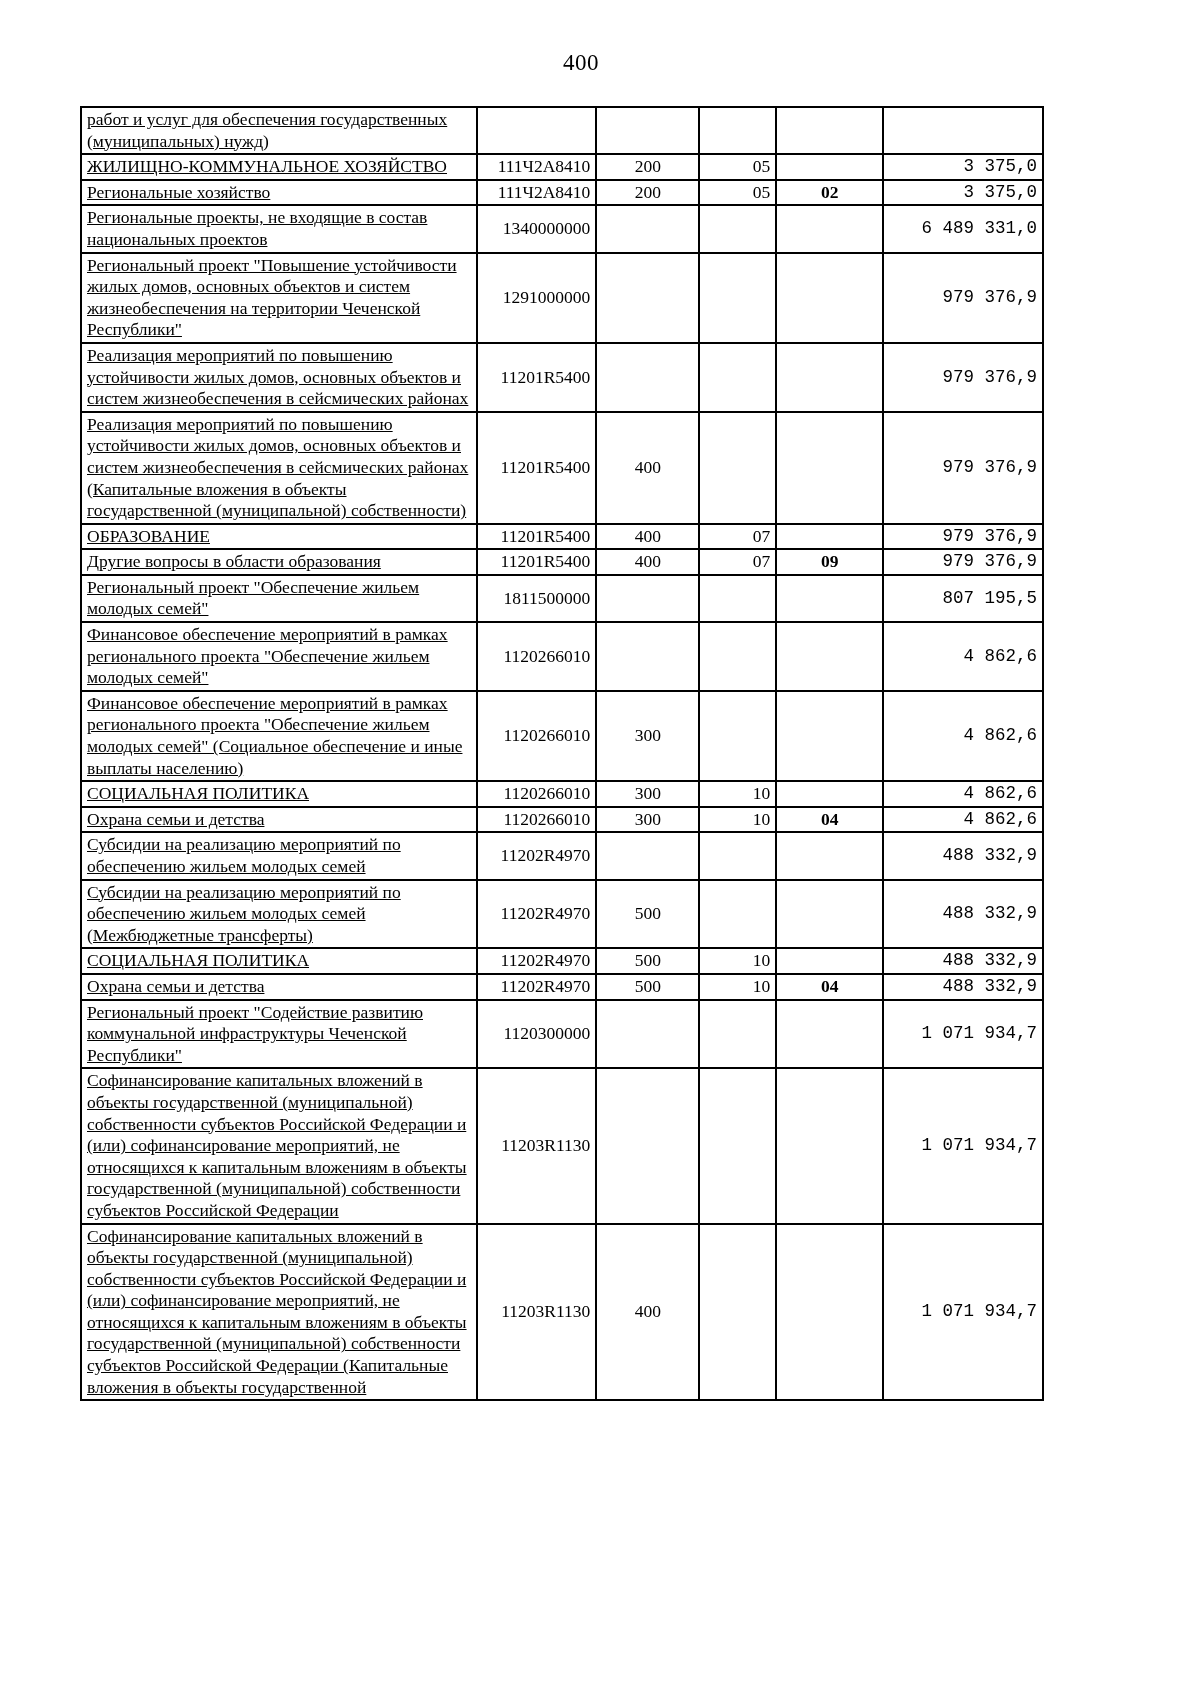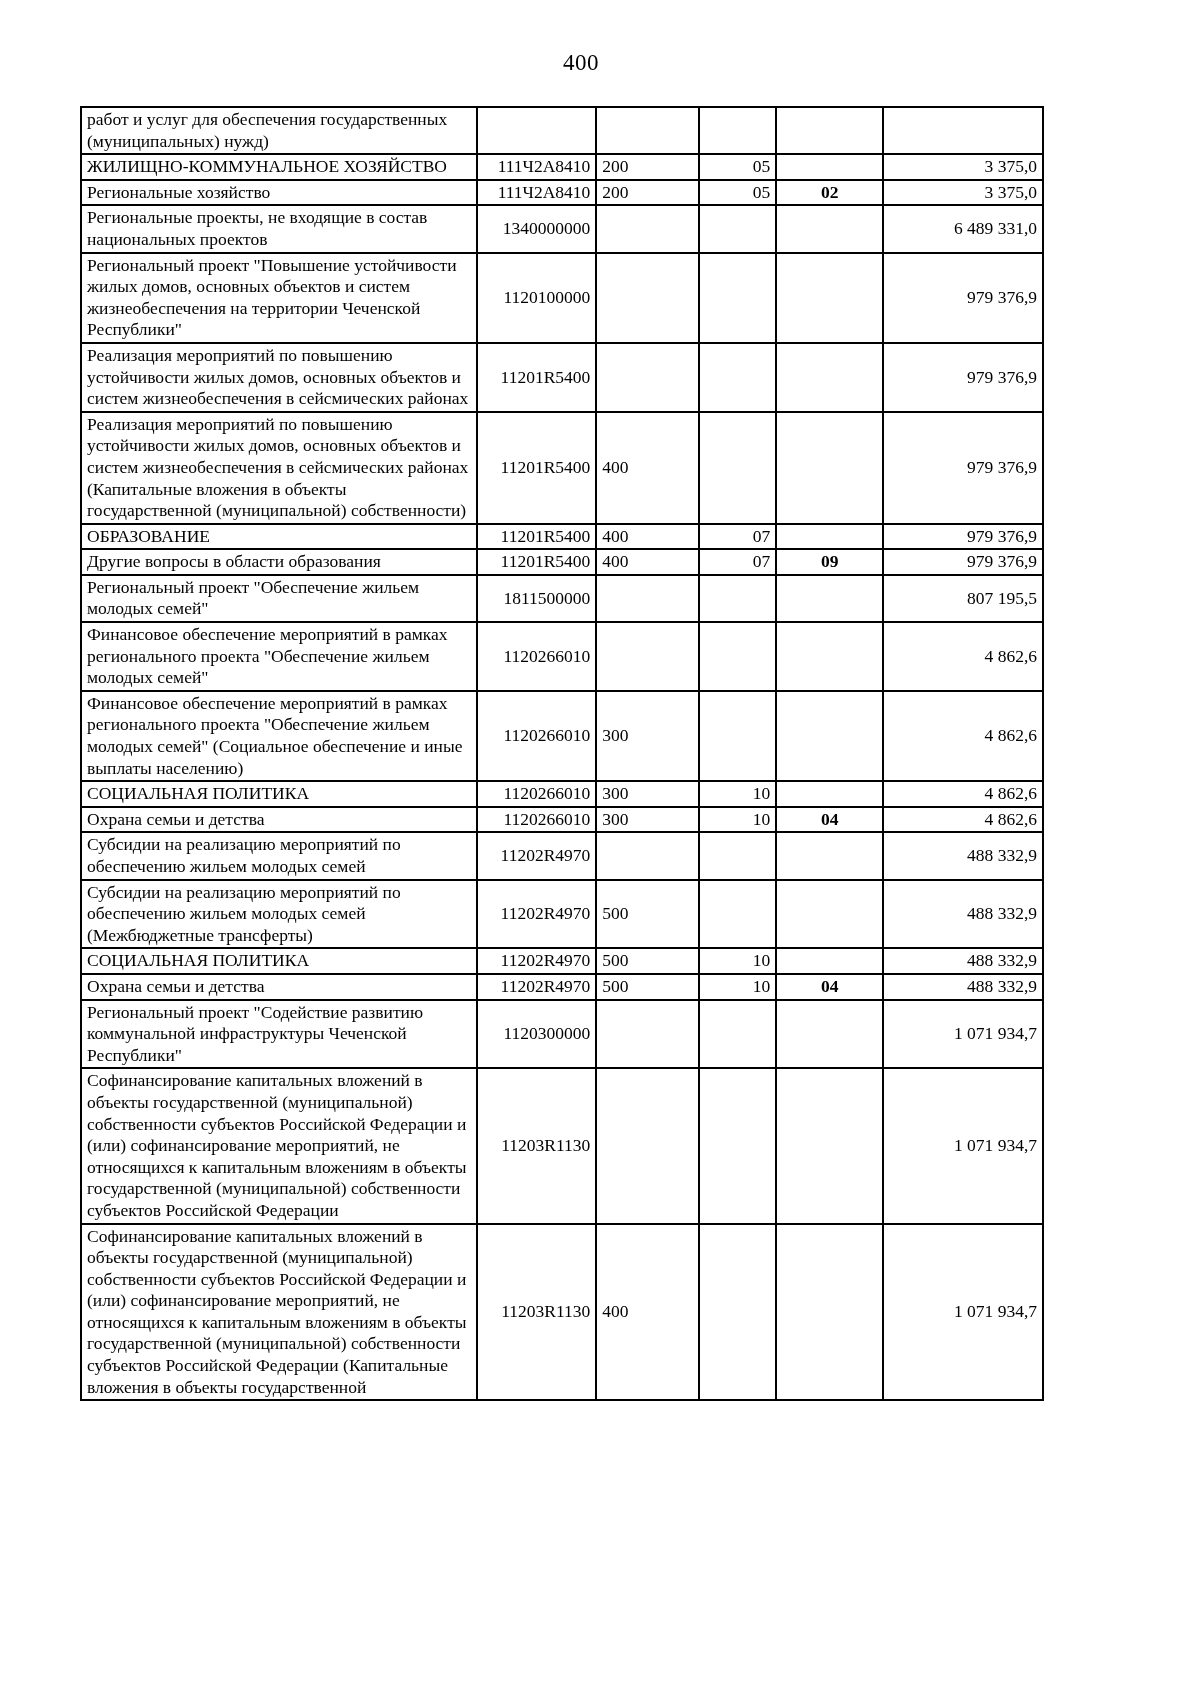--- a/index.html
+++ b/index.html
@@ -36,42 +36,44 @@
     padding: 1px 5px;
     vertical-align: middle;
     overflow: hidden;
     word-wrap: break-word;
   }
   td.col-name {
     width: 380px;
     text-align: left;
     vertical-align: top;
     padding: 1px 8px 2px 6px;
+    text-decoration: underline;
   }
   td.col-code {
     width: 106px;
     text-align: right;
   }
   td.col-vr {
     width: 90px;
-    text-align: left;
+    text-align: center;
   }
   td.col-rz {
     width: 64px;
     text-align: right;
   }
   td.col-pr {
     width: 94px;
     text-align: center;
     font-weight: bold;
   }
   td.col-amount {
     width: 146px;
     text-align: right;
     padding-right: 10px;
+    font-family: Liberation Mono, monospace;
   }
 </style>
 </head>
 <body>
 
 <div class="page">
   <div class="page-number">400</div>
 
   <table class="budget-table">
     <tbody>
@@ -102,21 +104,21 @@
         <tr>
           <td class="col-name">Региональные проекты, не входящие в состав национальных проектов</td>
           <td class="col-code">1340000000</td>
           <td class="col-vr"></td>
           <td class="col-rz"></td>
           <td class="col-pr"></td>
           <td class="col-amount">6 489 331,0</td>
         </tr>
         <tr>
           <td class="col-name">Региональный проект "Повышение устойчивости жилых домов, основных объектов и систем жизнеобеспечения на территории Чеченской Республики"</td>
-          <td class="col-code">1120100000</td>
+          <td class="col-code">1291000000</td>
           <td class="col-vr"></td>
           <td class="col-rz"></td>
           <td class="col-pr"></td>
           <td class="col-amount">979 376,9</td>
         </tr>
         <tr>
           <td class="col-name">Реализация мероприятий по повышению устойчивости жилых домов, основных объектов и систем жизнеобеспечения в сейсмических районах</td>
           <td class="col-code">11201R5400</td>
           <td class="col-vr"></td>
           <td class="col-rz"></td>

